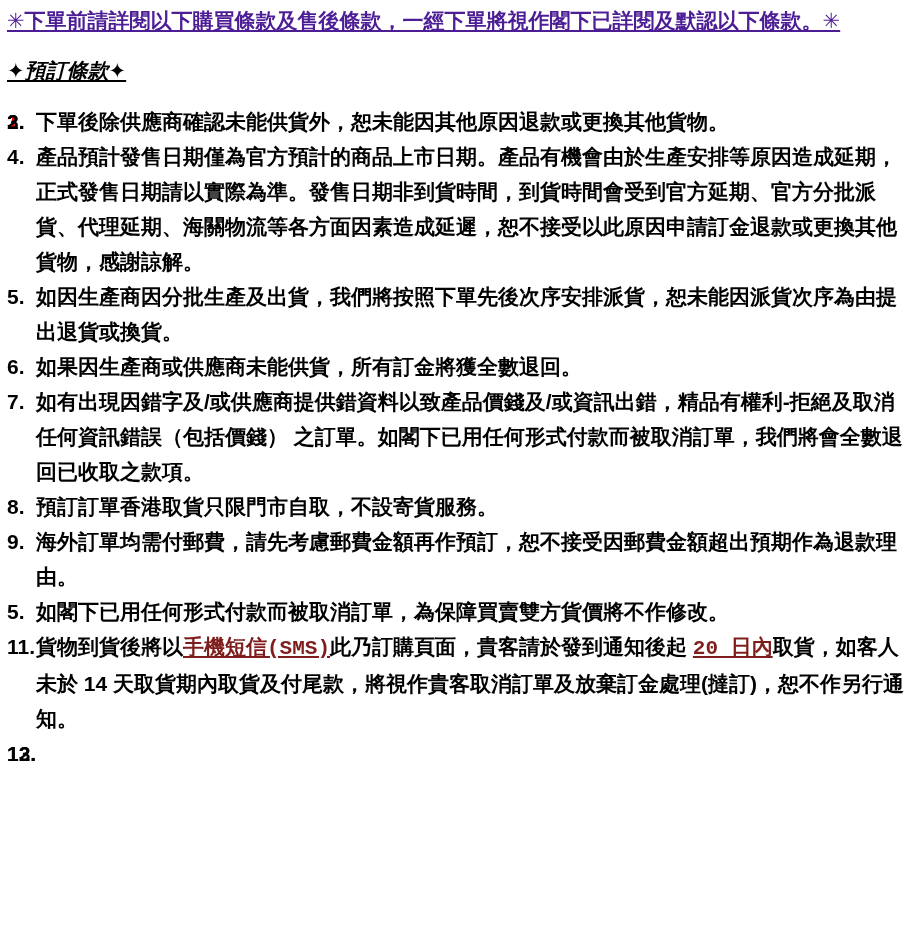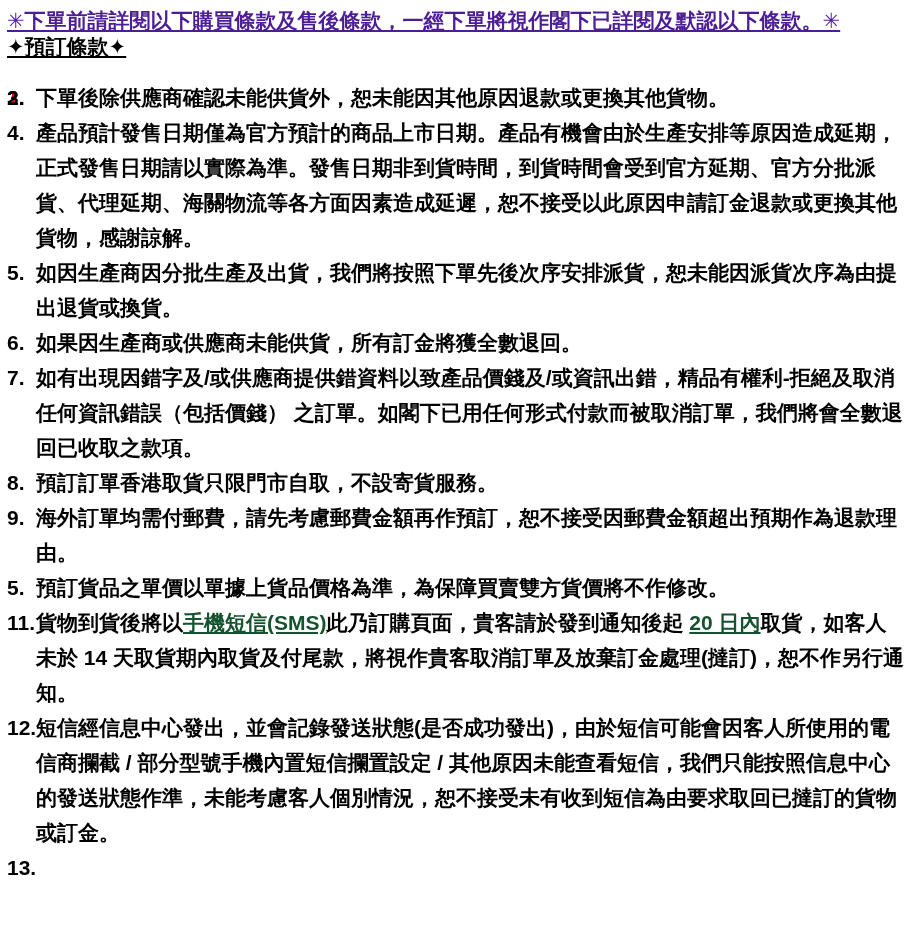--- a/index.html
+++ b/index.html
@@ -18,66 +18,69 @@
     font-weight: bold;
     color: #000000;
     font-size: 21px;
   }
   .notice-header {
     color: #4c1d95;
     text-decoration: underline;
     line-height: 26px;
   }
   .section-title {
+    margin-top: 24px;
     color: #000000;
     text-decoration: underline;
     line-height: 26px;
     display: inline-block;
+    font-style: italic;
   }
   .terms-list {
     margin-top: 20px;
   }
   .term-item {
     position: relative;
     padding-left: 29px;
     line-height: 35px;
   }
   .term-num {
     position: absolute;
     left: 0;
     top: 0;
     line-height: 35px;
   }
   .term-item.red,
   .term-item.red .term-num {
     color: #ff0000;
   }
   .seg-red-underline {
-    color: #14532d;
+    color: #7f1d1d;
     text-decoration: underline;
+    font-family: Liberation Mono, monospace;
   }
 </style>
 </head>
 <body>
 
 <div class="page">
   <div class="notice-header">✳下單前請詳閱以下購買條款及售後條款，一經下單將視作閣下已詳閱及默認以下條款。✳</div>
   <div>
     <span class="section-title">✦預訂條款✦</span>
   </div>
   <div class="terms-list" id="terms-list">
       <div class="term-item red"><span class="term-num">1.</span></div>
       <div class="term-item"><span class="term-num">2.</span></div>
       <div class="term-item"><span class="term-num">3.</span><span class="term-text"><span class="seg-normal">下單後除供應商確認未能供貨外，恕未能因其他原因退款或更換其他貨物。</span></span></div>
       <div class="term-item"><span class="term-num">4.</span><span class="term-text"><span class="seg-normal">產品預計發售日期僅為官方預計的商品上市日期。產品有機會由於生產安排等原因造成延期，正式發售日期請以實際為準。發售日期非到貨時間，到貨時間會受到官方延期、官方分批派貨、代理延期、海關物流等各方面因素造成延遲，恕不接受以此原因申請訂金退款或更換其他貨物，感謝諒解。</span></span></div>
       <div class="term-item"><span class="term-num">5.</span><span class="term-text"><span class="seg-normal">如因生產商因分批生產及出貨，我們將按照下單先後次序安排派貨，恕未能因派貨次序為由提出退貨或換貨。</span></span></div>
       <div class="term-item"><span class="term-num">6.</span><span class="term-text"><span class="seg-normal">如果因生產商或供應商未能供貨，所有訂金將獲全數退回。</span></span></div>
       <div class="term-item"><span class="term-num">7.</span><span class="term-text"><span class="seg-normal">如有出現因錯字及/或供應商提供錯資料以致產品價錢及/或資訊出錯，精品有權利-拒絕及取消任何資訊錯誤（包括價錢） 之訂單。如閣下已用任何形式付款而被取消訂單，我們將會全數退回已收取之款項。</span></span></div>
       <div class="term-item"><span class="term-num">8.</span><span class="term-text"><span class="seg-normal">預訂訂單香港取貨只限門市自取，不設寄貨服務。</span></span></div>
       <div class="term-item"><span class="term-num">9.</span><span class="term-text"><span class="seg-normal">海外訂單均需付郵費，請先考慮郵費金額再作預訂，恕不接受因郵費金額超出預期作為退款理由。</span></span></div>
-      <div class="term-item"><span class="term-num">5.</span><span class="term-text"><span class="seg-normal">預訂貨品之單價以單據上貨品價格為準，為保障買賣雙方貨價將不作修改。</span></span></div>
+      <div class="term-item"><span class="term-num">5.</span><span class="term-text"><span class="seg-normal">如閣下已用任何形式付款而被取消訂單，為保障買賣雙方貨價將不作修改。</span></span></div>
       <div class="term-item"><span class="term-num">11.</span><span class="term-text"><span class="seg-normal">貨物到貨後將以</span><span class="seg-red-underline">手機短信(SMS)</span><span class="seg-normal">此乃訂購頁面，貴客請於發到通知後起 </span><span class="seg-red-underline">20 日內</span><span class="seg-normal">取貨，如客人未於 14 天取貨期內取貨及付尾款，將視作貴客取消訂單及放棄訂金處理(撻訂)，恕不作另行通知。</span></span></div>
-      <div class="term-item"><span class="term-num">12.</span><span class="term-text"><span class="seg-normal">短信經信息中心發出，並會記錄發送狀態(是否成功發出)，由於短信可能會因客人所使用的電信商攔截 / 部分型號手機內置短信攔置設定 / 其他原因未能查看短信，我們只能按照信息中心的發送狀態作準，未能考慮客人個別情況，恕不接受未有收到短信為由要求取回已撻訂的貨物或訂金。</span></span></div>
+      <div class="term-item"><span class="term-num">12.</span></div>
       <div class="term-item">
         <span class="term-num">13.</span>
       </div>
     </div>
 </div>
 
 </body></html>

